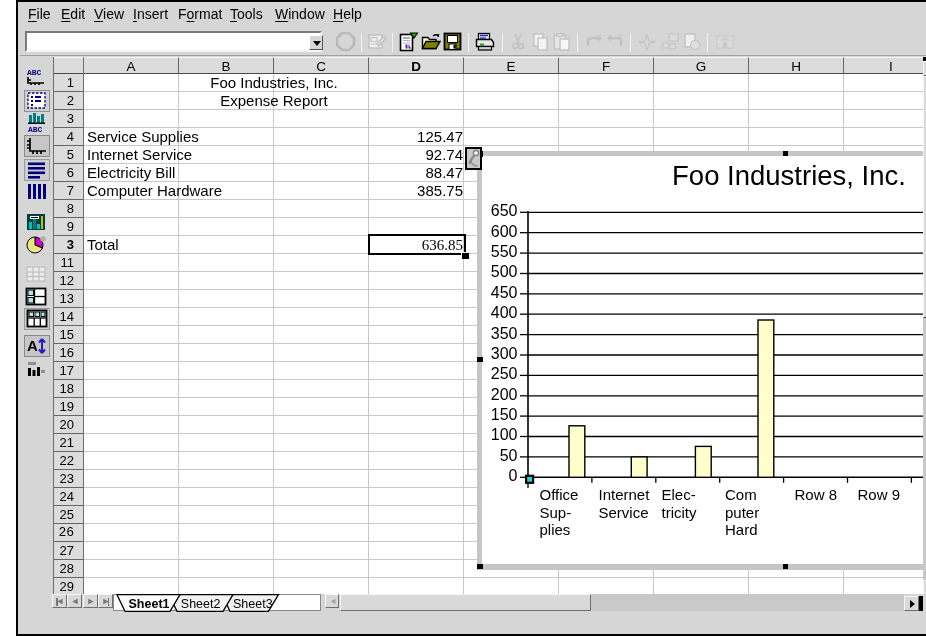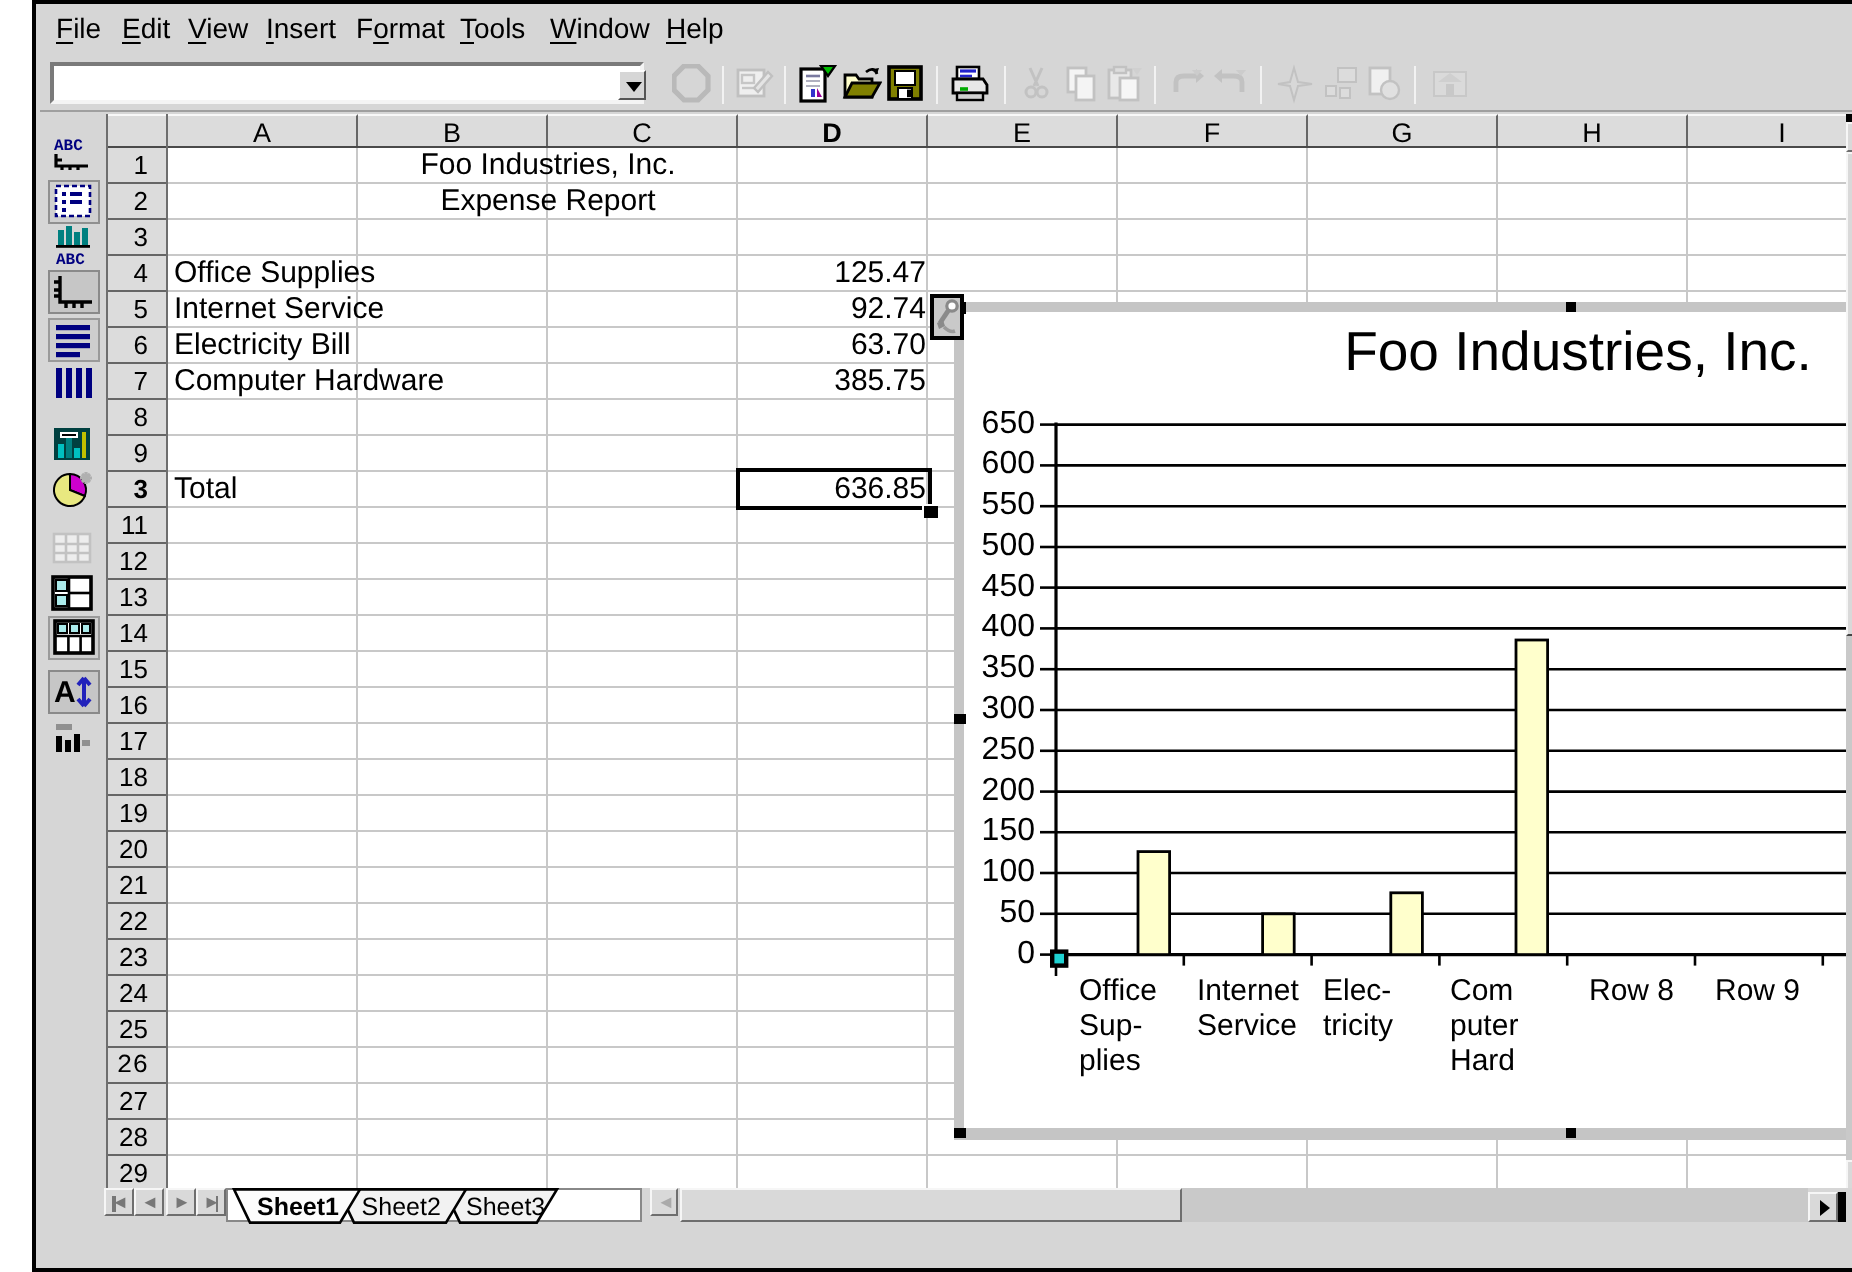--- a/index.html
+++ b/index.html
@@ -319,30 +319,30 @@
       <div class="rh" style="top: 486px;">28</div>
       <div class="rh" style="top: 504px;">29</div>
     </div>
   <div class="abs" style="left:35px; top:55px; width:1px; height:537px; background:#6e6e6e"></div>
   <div class="abs" style="left:36px; top:70.5px; width:869px; height:1.5px; background:#4a4a4a"></div>
   <div class="abs" style="left:65px; top:55px; width:1px; height:537px; background:#6e6e6e"></div>
 
   <div id="celltexts">
       <div class="ct" style="left: 161px; top: 72px; width: 190px; text-align: center;">Foo Industries, Inc.</div>
       <div class="ct" style="left: 161px; top: 90px; width: 190px; text-align: center;">Expense Report</div>
-      <div class="ct" style="left: 69px; top: 126px; position: absolute;">Office Supplies</div>
+      <div class="ct" style="left: 69px; top: 126px; position: absolute;">Service Supplies</div>
       <div class="ct" style="left: 69px; top: 144px; position: absolute;">Internet Service</div>
       <div class="ct" style="left: 69px; top: 162px; position: absolute;">Electricity Bill</div>
       <div class="ct" style="left: 69px; top: 180px; position: absolute;">Computer Hardware</div>
       <div class="ct" style="left: 69px; top: 234px; position: absolute;">Total</div>
       <div class="ct num" style="left: 351px; top: 126px; position: absolute;">125.47</div>
       <div class="ct num" style="left: 351px; top: 144px; position: absolute;">92.74</div>
-      <div class="ct num" style="left: 351px; top: 162px; position: absolute;">63.70</div>
+      <div class="ct num" style="left: 351px; top: 162px; position: absolute;">88.47</div>
       <div class="ct num" style="left: 351px; top: 180px; position: absolute;">385.75</div>
-      <div class="ct num" style="left: 351px; top: 234px; position: absolute;">636.85</div>
+      <div class="ct num" style="left: 351px; top: 234px; position: absolute; font-family: Liberation Serif, serif;">636.85</div>
     </div>
   <div id="selcell"></div>
   <div id="fillh"></div>
 
   <div id="chart">
       <div id="chartwhite">
   <svg width="441" height="408">
     <text x="307" y="29" font-size="27.5" text-anchor="middle" fill="#000" font-family="Liberation Sans, sans-serif">Foo Industries, Inc.</text>
 
     <g transform="translate(-1.5,-1.7)">

